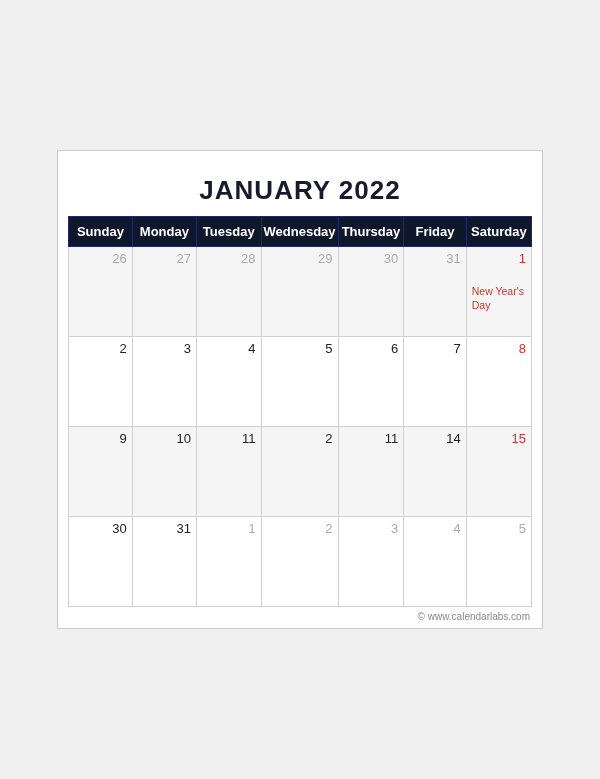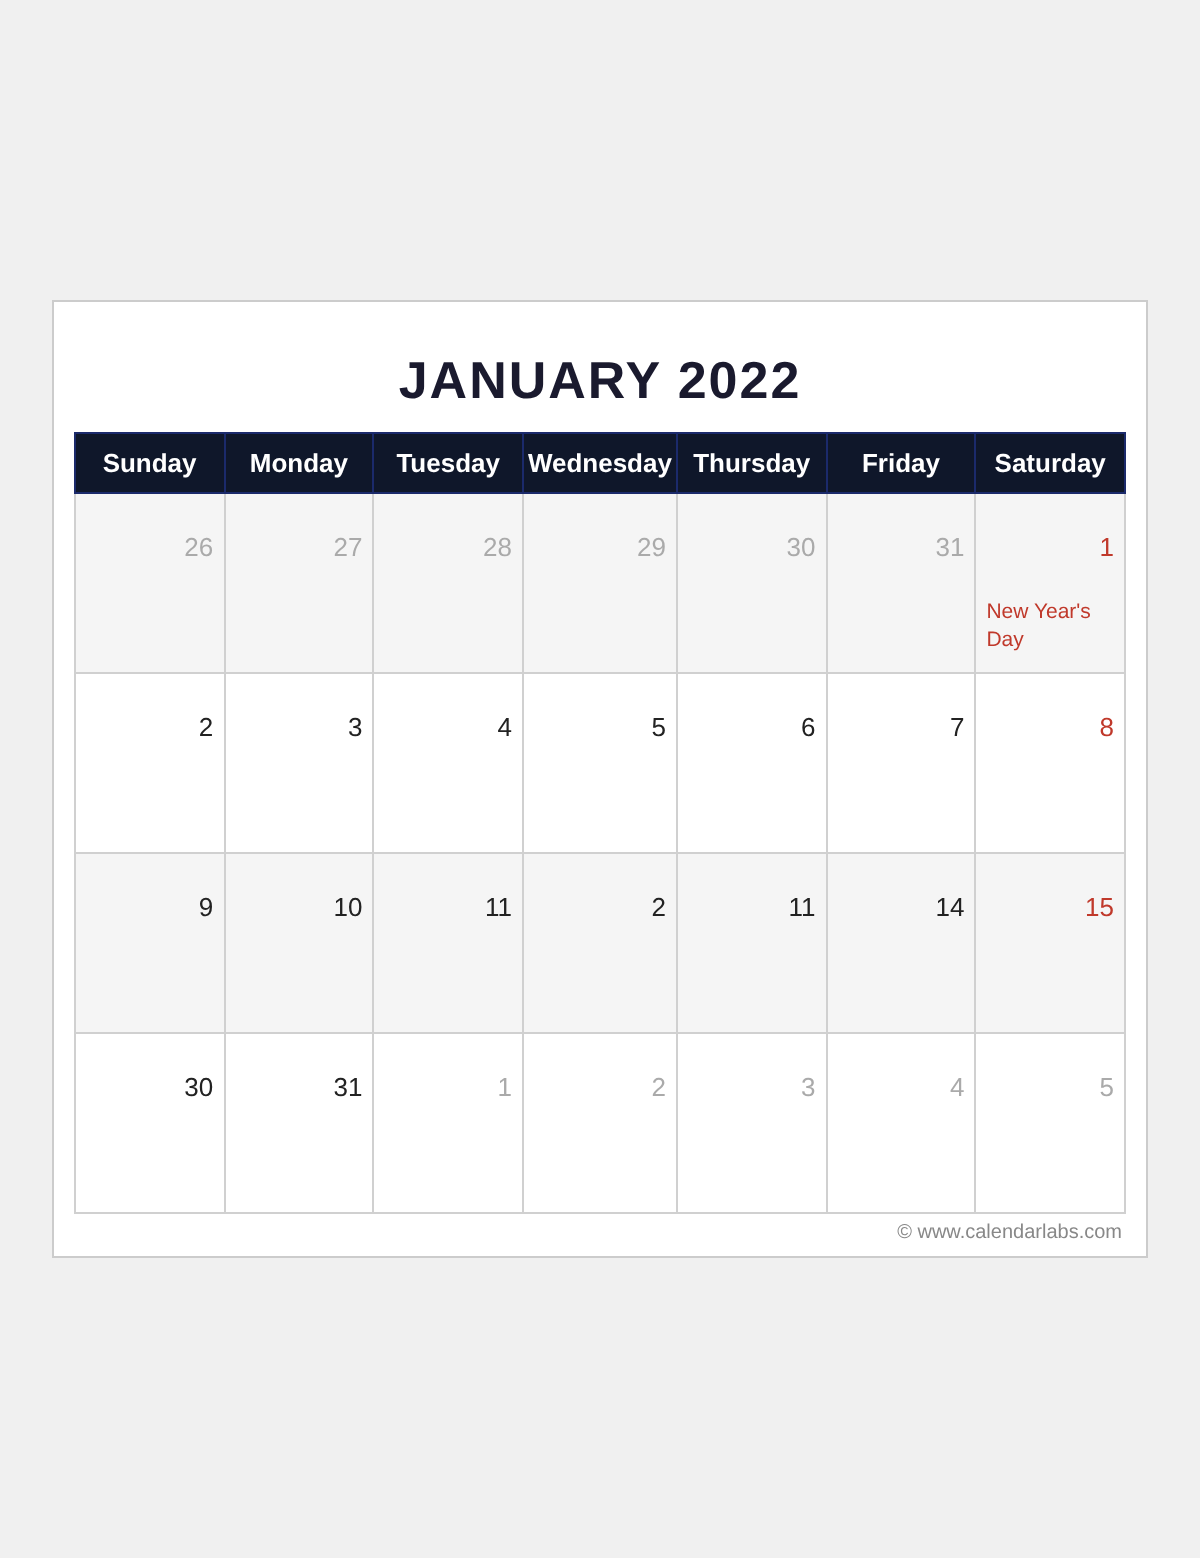--- a/index.html
+++ b/index.html
@@ -6,21 +6,21 @@
     body {
       background: #f0f0f0;
       display: flex;
       justify-content: center;
       align-items: center;
       min-height: 100vh;
       font-family: Arial, sans-serif;
     }
     .calendar-container {
       background: #fff;
-      width: 548px;
+      width: 486px;
       border: 1px solid #ccc;
       padding: 10px 10px 5px 10px;
     }
     .calendar-title {
       text-align: center;
       font-size: 26px;
       font-weight: bold;
       color: #1a1a2e;
       padding: 14px 0 10px 0;
       letter-spacing: 1px;
@@ -51,21 +51,20 @@
       border: 1px solid #d0d0d0;
       vertical-align: top;
       padding: 4px 5px;
       width: calc(100% / 7);
     }
     .day-num {
       text-align: right;
       font-size: 13px;
       color: #222;
       display: block;
-      margin-top: 15px;
     }
     .day-num.other-month {
       color: #aaa;
     }
     .day-num.saturday {
       color: #c0392b;
     }
     .holiday {
       color: #c0392b;
       font-size: 10.5px;

